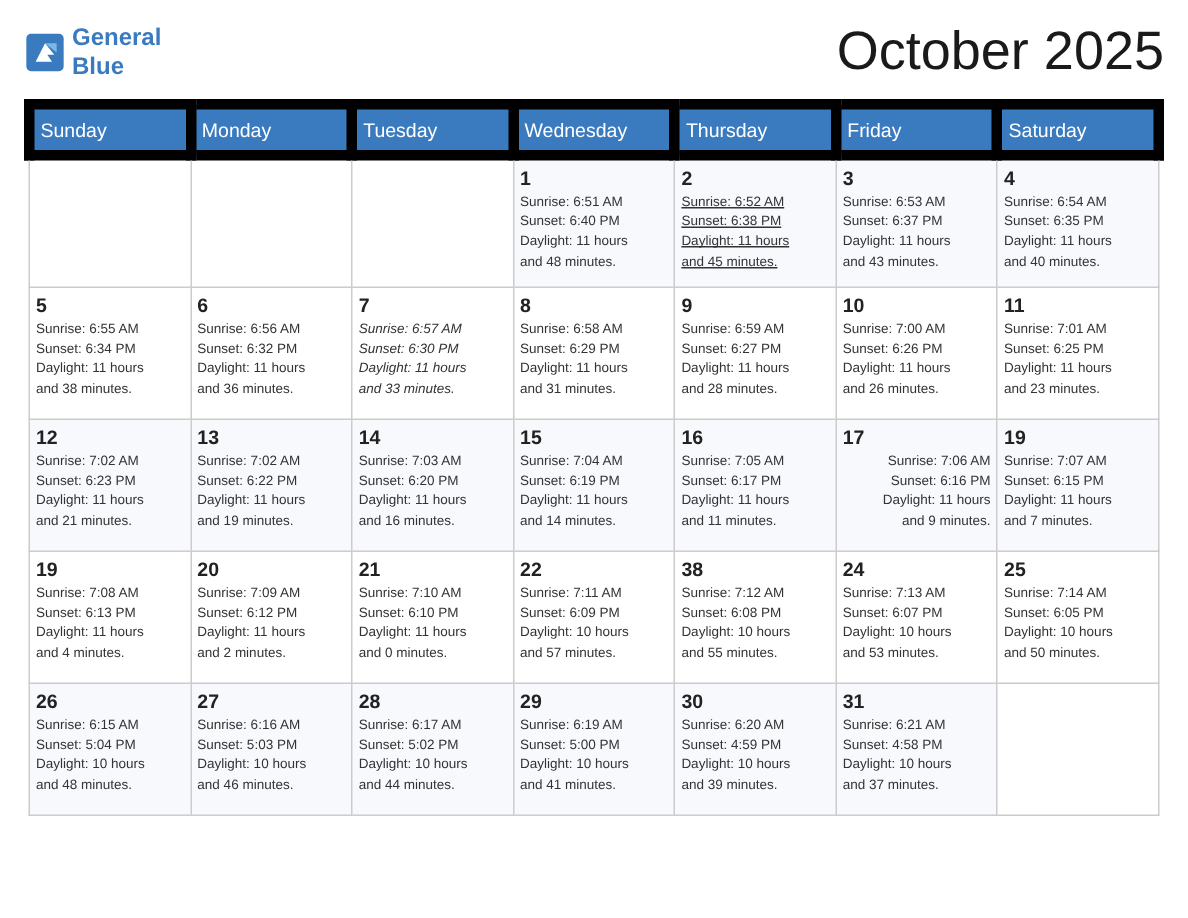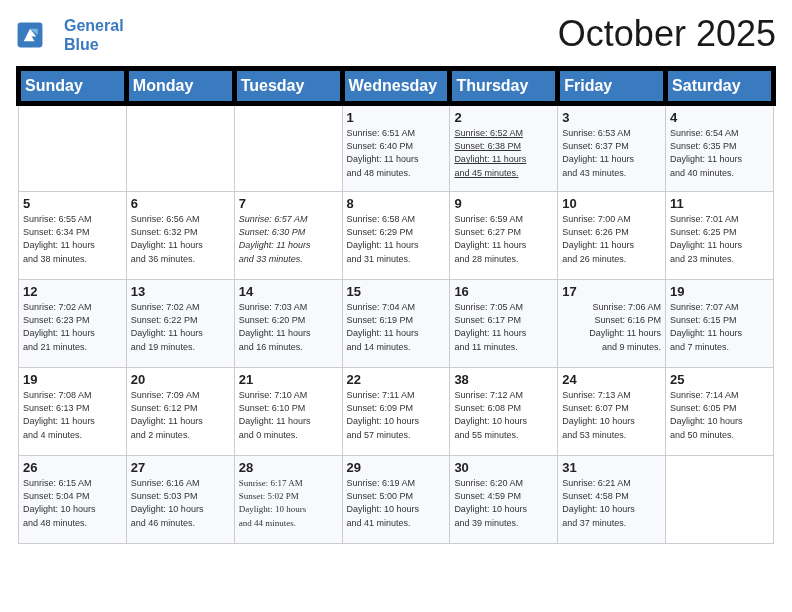--- a/index.html
+++ b/index.html
@@ -12,21 +12,21 @@
     }
     .header {
       display: flex;
       justify-content: space-between;
       align-items: flex-start;
       margin-bottom: 12px;
     }
     .logo {
       display: flex;
       align-items: center;
-      gap: 20px;
+      gap: 4px;
     }
     .logo-text {
       font-size: 16px;
       font-weight: bold;
       color: #1a1a1a;
       line-height: 1.2;
     }
     .logo-text span { color: #3a7abf; }
     .logo-icon {
       width: 28px;
@@ -45,25 +45,25 @@
       margin-top: 2px;
     }
     table {
       width: 100%;
       border-collapse: collapse;
       table-layout: fixed;
     }
     thead tr th {
       background: #3a7abf;
       color: #fff;
-      font-size: 16px;
-      font-weight: bold;
+      font-size: 13px;
+      font-weight: normal;
       padding: 6px 4px;
       text-align: left;
-      border: 5px solid #000000;
+      border: 7px solid #000000;
     }
     tbody tr td {
       border: 1px solid #ccc;
       vertical-align: top;
       padding: 4px 4px 4px 4px;
       height: 88px;
       background: #fff;
     }
     tbody tr:nth-child(odd) td {
       background: #f7f9fc;
@@ -310,21 +310,21 @@
         </td>
         <td>
           <div class="day-number">27</div>
           <div class="day-info" style="white-space: pre-line;">Sunrise: 6:16 AM
 Sunset: 5:03 PM
 Daylight: 10 hours
 and 46 minutes.</div>
         </td>
         <td>
           <div class="day-number">28</div>
-          <div class="day-info" style="white-space: pre-line; font-family: Liberation Serif, serif;">Sunrise: 6:17 AM
+          <div class="day-info" style="white-space: pre-line;">Sunrise: 6:17 AM
 Sunset: 5:02 PM
 Daylight: 10 hours
 and 44 minutes.</div>
         </td>
         <td>
           <div class="day-number">29</div>
           <div class="day-info" style="white-space: pre-line;">Sunrise: 6:19 AM
 Sunset: 5:00 PM
 Daylight: 10 hours
 and 41 minutes.</div>

